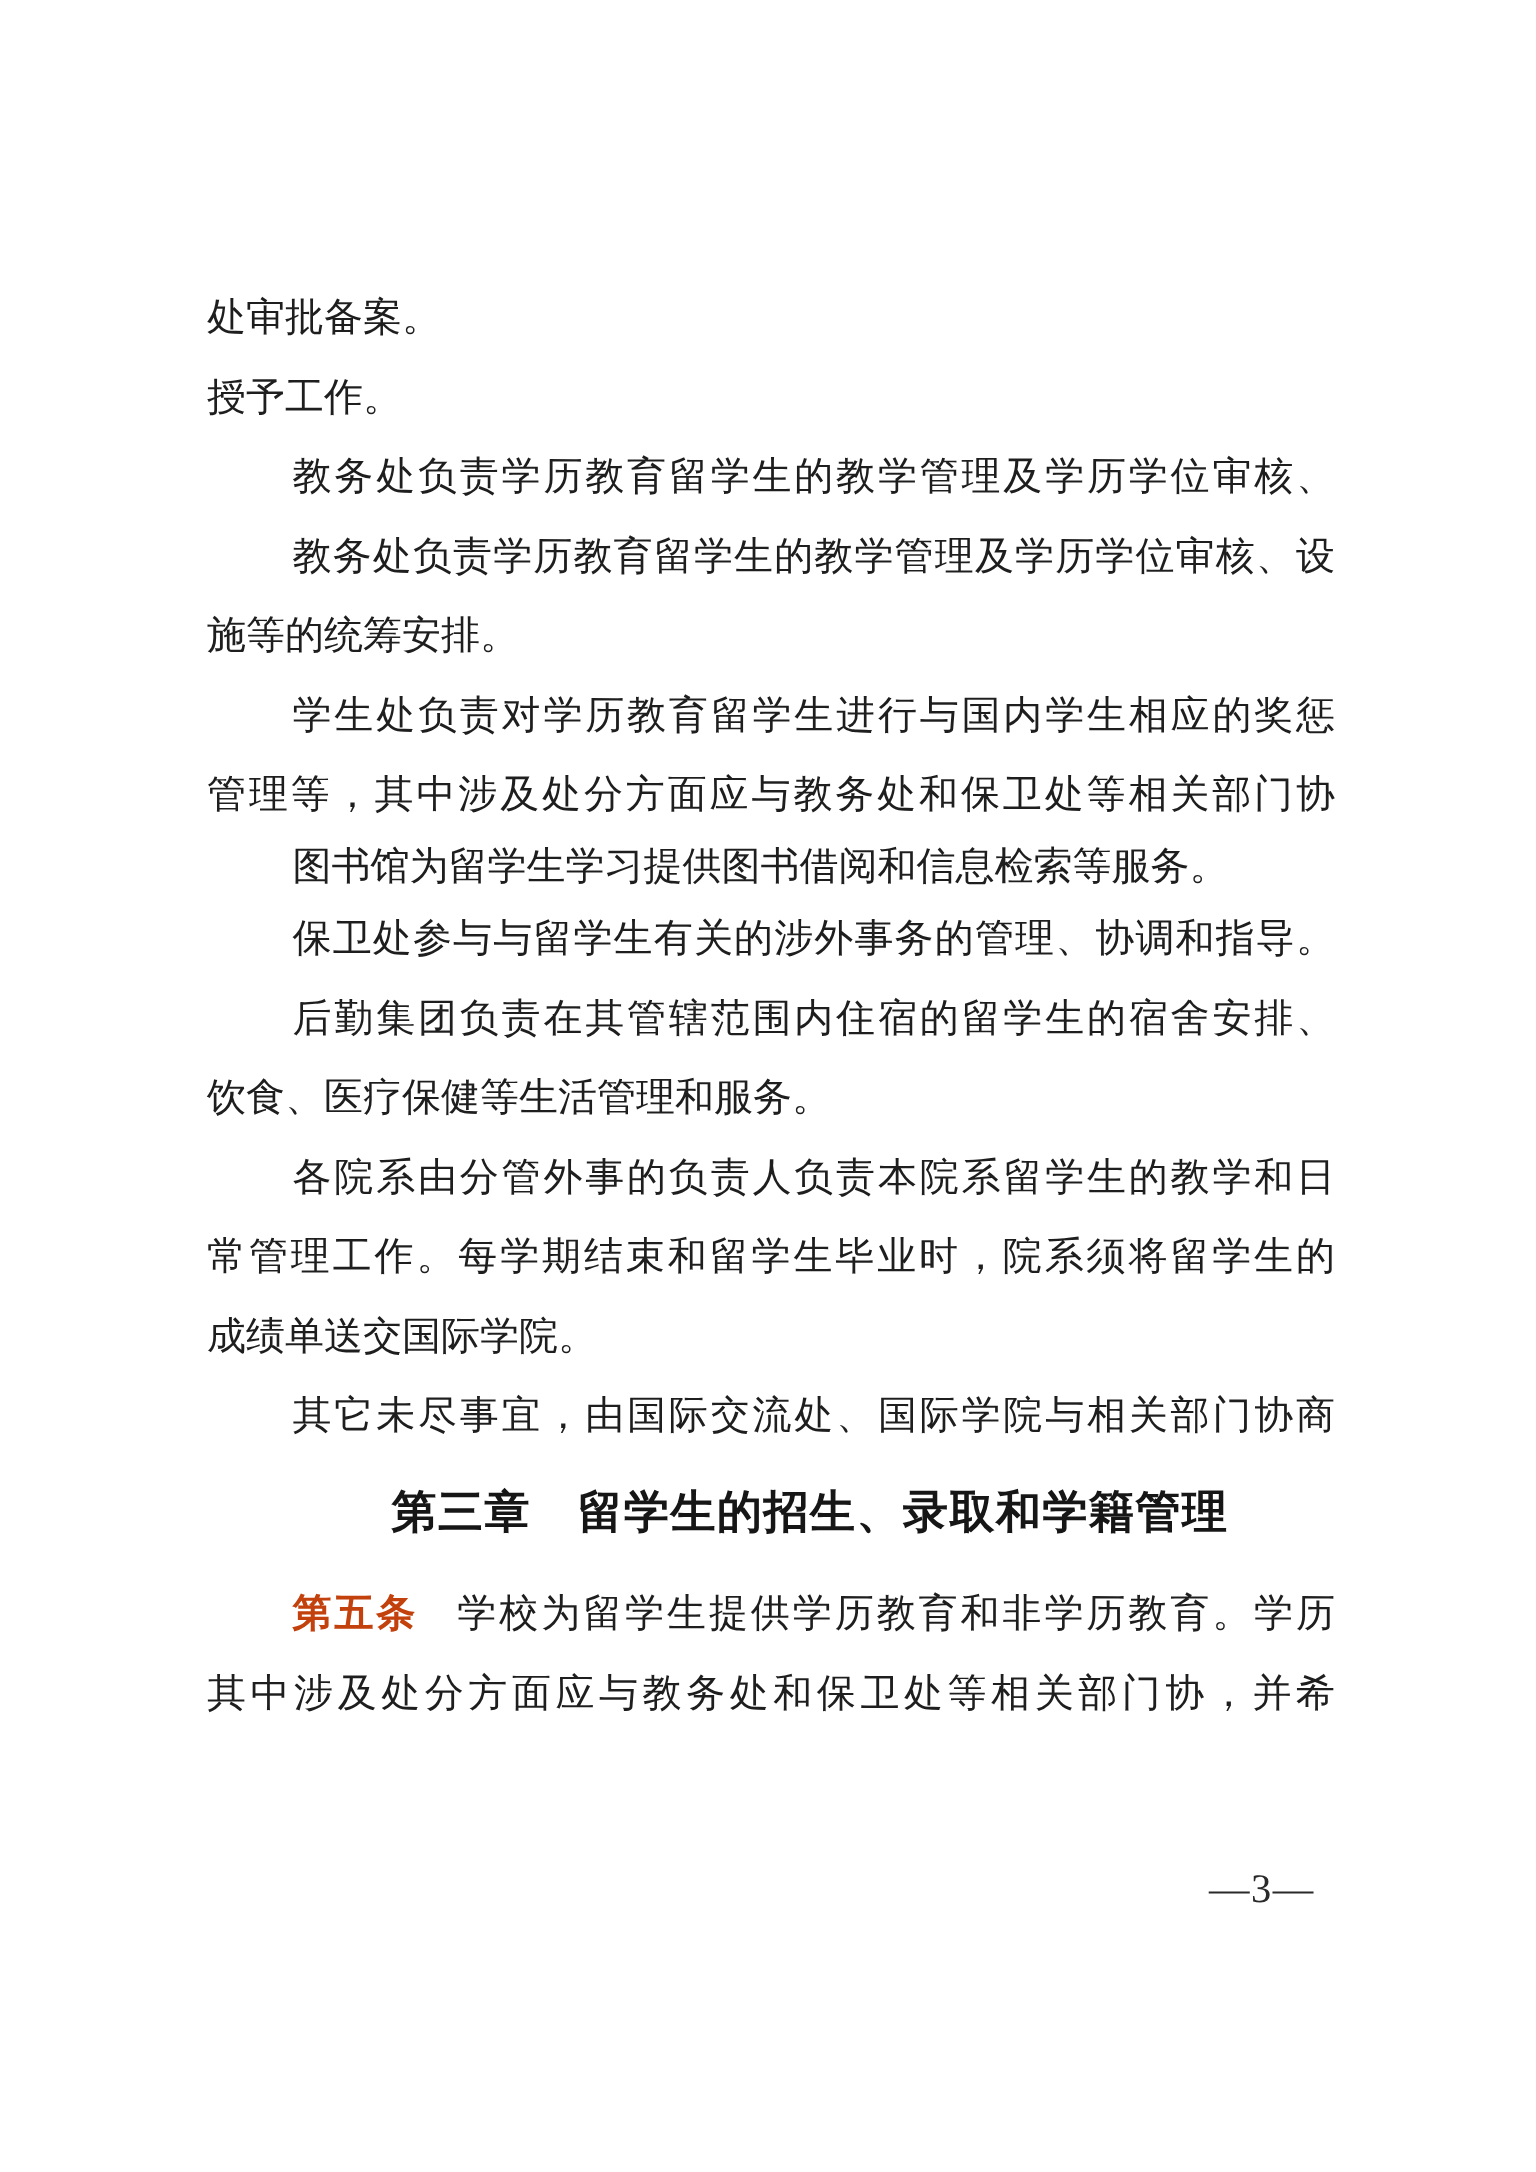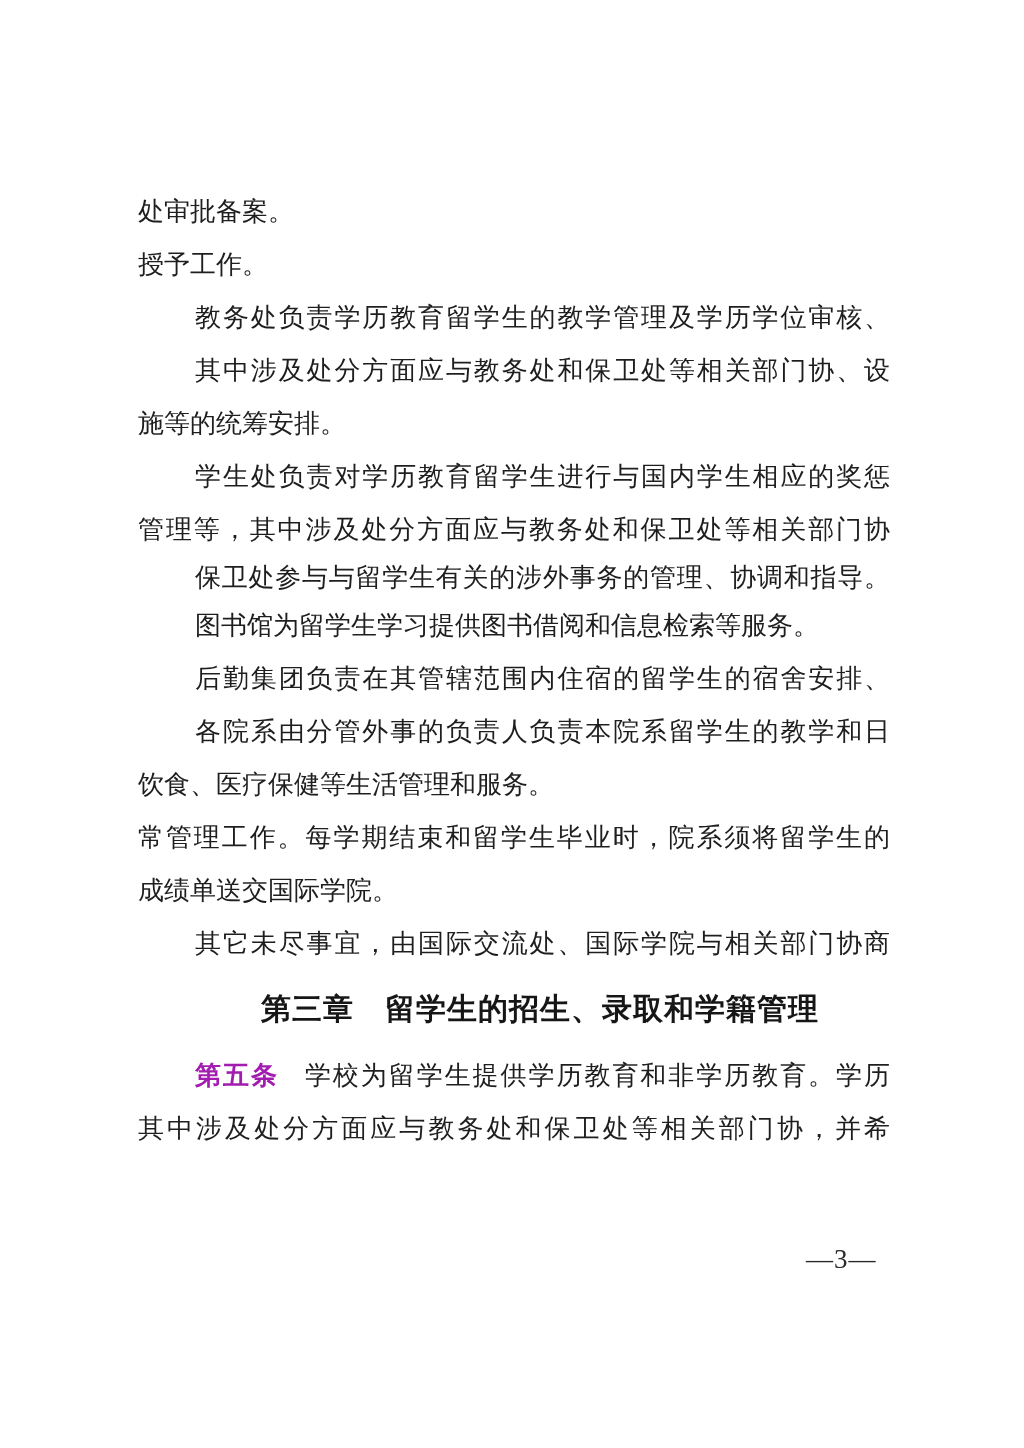--- a/index.html
+++ b/index.html
@@ -45,50 +45,50 @@
     font-size: 30px;
     text-align: center;
     letter-spacing: 1px;
     color: #161616;
   }
   .article-line { margin-top: 11px; }
   .article-num {
     font-family: "Liberation Sans", "DejaVu Sans", sans-serif;
     font-weight: bold;
     margin-right: 26px;
-    color: #a21caf;
+    color: #c2410c;
   }
   .page-number {
     position: absolute;
     left: 806px;
     top: 1243px;
     height: 32px;
     line-height: 32px;
     font-size: 27px;
     letter-spacing: 1px;
     color: #2a2a2a;
   }
 </style>
 </head>
 <body>
 
 <div class="page">
   <div class="text-block">
     <div class="line">处审批备案。</div>
     <div class="line">授予工作。</div>
     <div class="line indent justify">教务处负责学历教育留学生的教学管理及学历学位审核、</div>
-    <div class="line indent justify">其中涉及处分方面应与教务处和保卫处等相关部门协、设</div>
+    <div class="line indent justify">教务处负责学历教育留学生的教学管理及学历学位审核、设</div>
     <div class="line">施等的统筹安排。</div>
     <div class="line indent justify">学生处负责对学历教育留学生进行与国内学生相应的奖惩</div>
     <div class="line justify">管理等，其中涉及处分方面应与教务处和保卫处等相关部门协</div>
+    <div class="line indent tight">图书馆为留学生学习提供图书借阅和信息检索等服务。</div>
     <div class="line indent justify tight">保卫处参与与留学生有关的涉外事务的管理、协调和指导。</div>
-    <div class="line indent tight">图书馆为留学生学习提供图书借阅和信息检索等服务。</div>
     <div class="line indent justify">后勤集团负责在其管辖范围内住宿的留学生的宿舍安排、</div>
+    <div class="line">饮食、医疗保健等生活管理和服务。</div>
     <div class="line indent justify">各院系由分管外事的负责人负责本院系留学生的教学和日</div>
-    <div class="line">饮食、医疗保健等生活管理和服务。</div>
     <div class="line justify">常管理工作。每学期结束和留学生毕业时，院系须将留学生的</div>
     <div class="line">成绩单送交国际学院。</div>
     <div class="line indent justify">其它未尽事宜，由国际交流处、国际学院与相关部门协商</div>
 
     <div class="chapter">第三章　留学生的招生、录取和学籍管理</div>
 
     <div class="line indent justify article-line">
       <span class="article-num">第五条</span><span>学校为留学生提供学历教育和非学历教育。学历</span>
     </div>
     <div class="line justify">其中涉及处分方面应与教务处和保卫处等相关部门协，并希</div>

